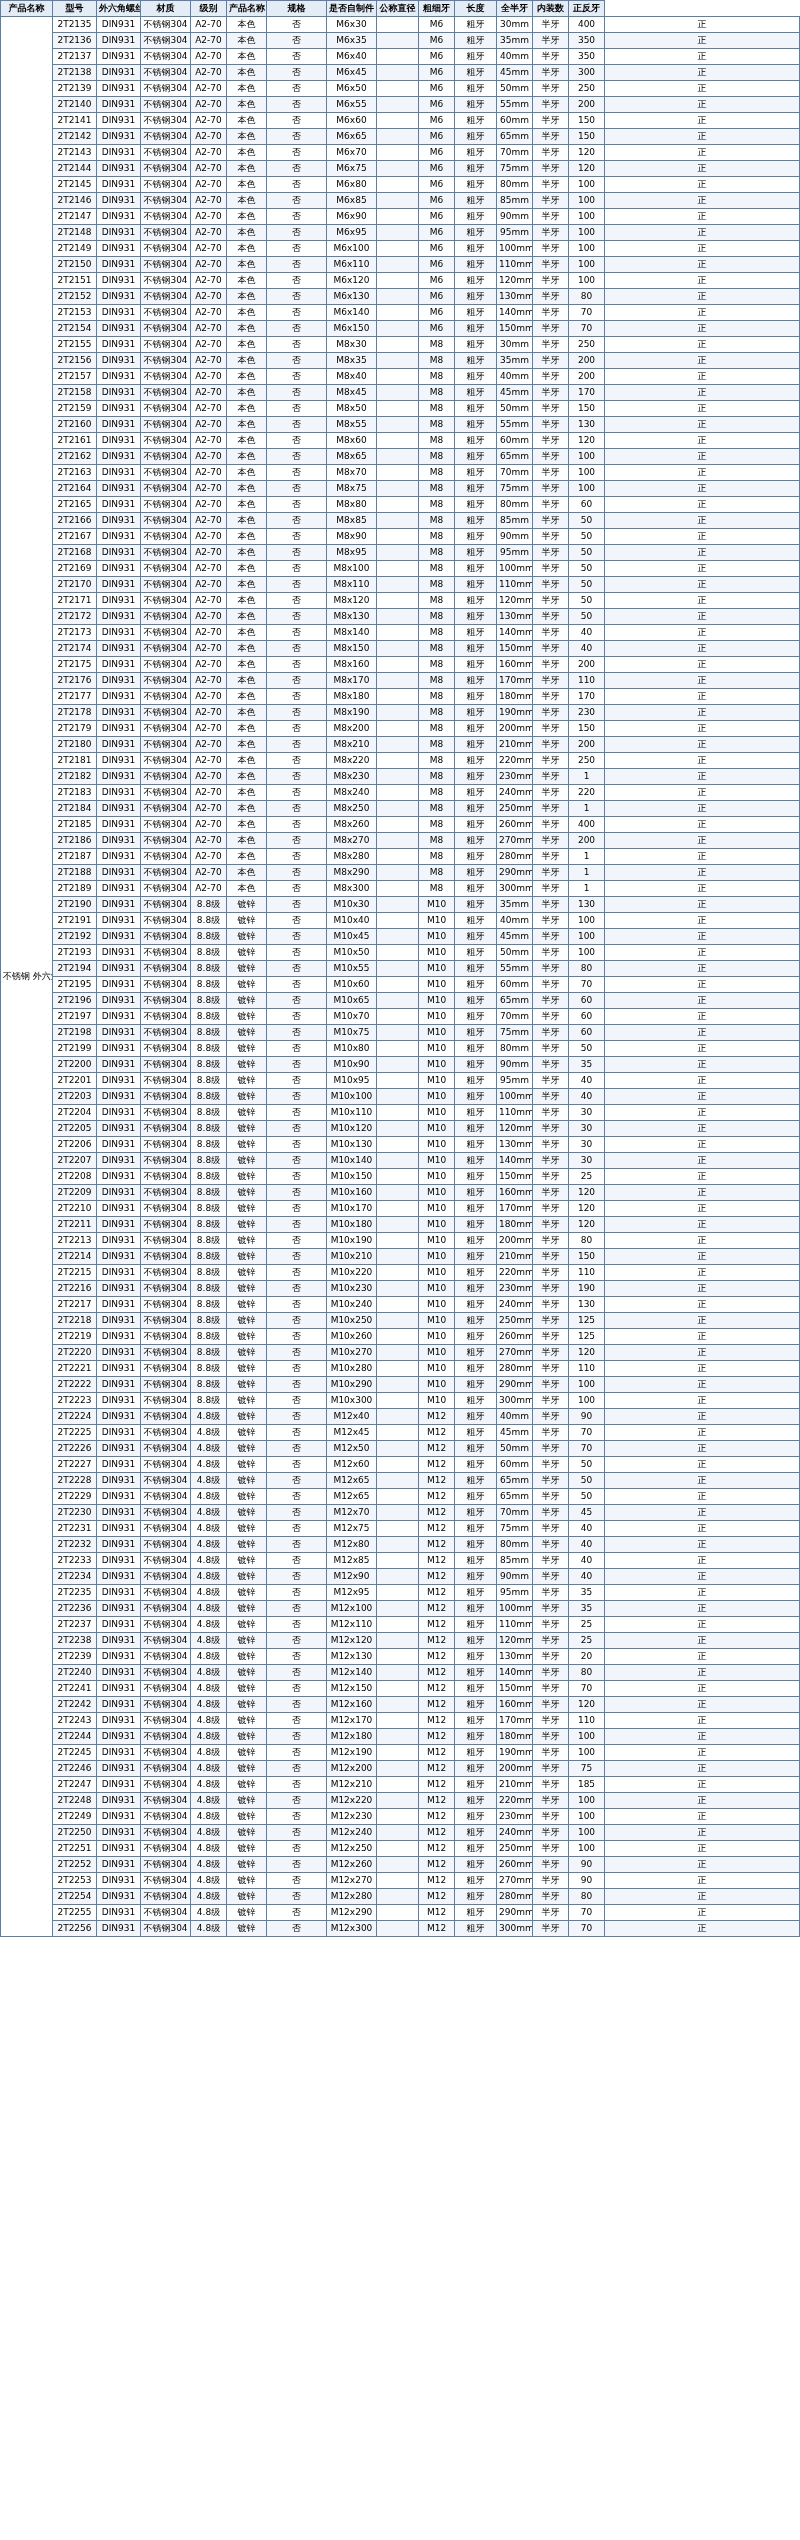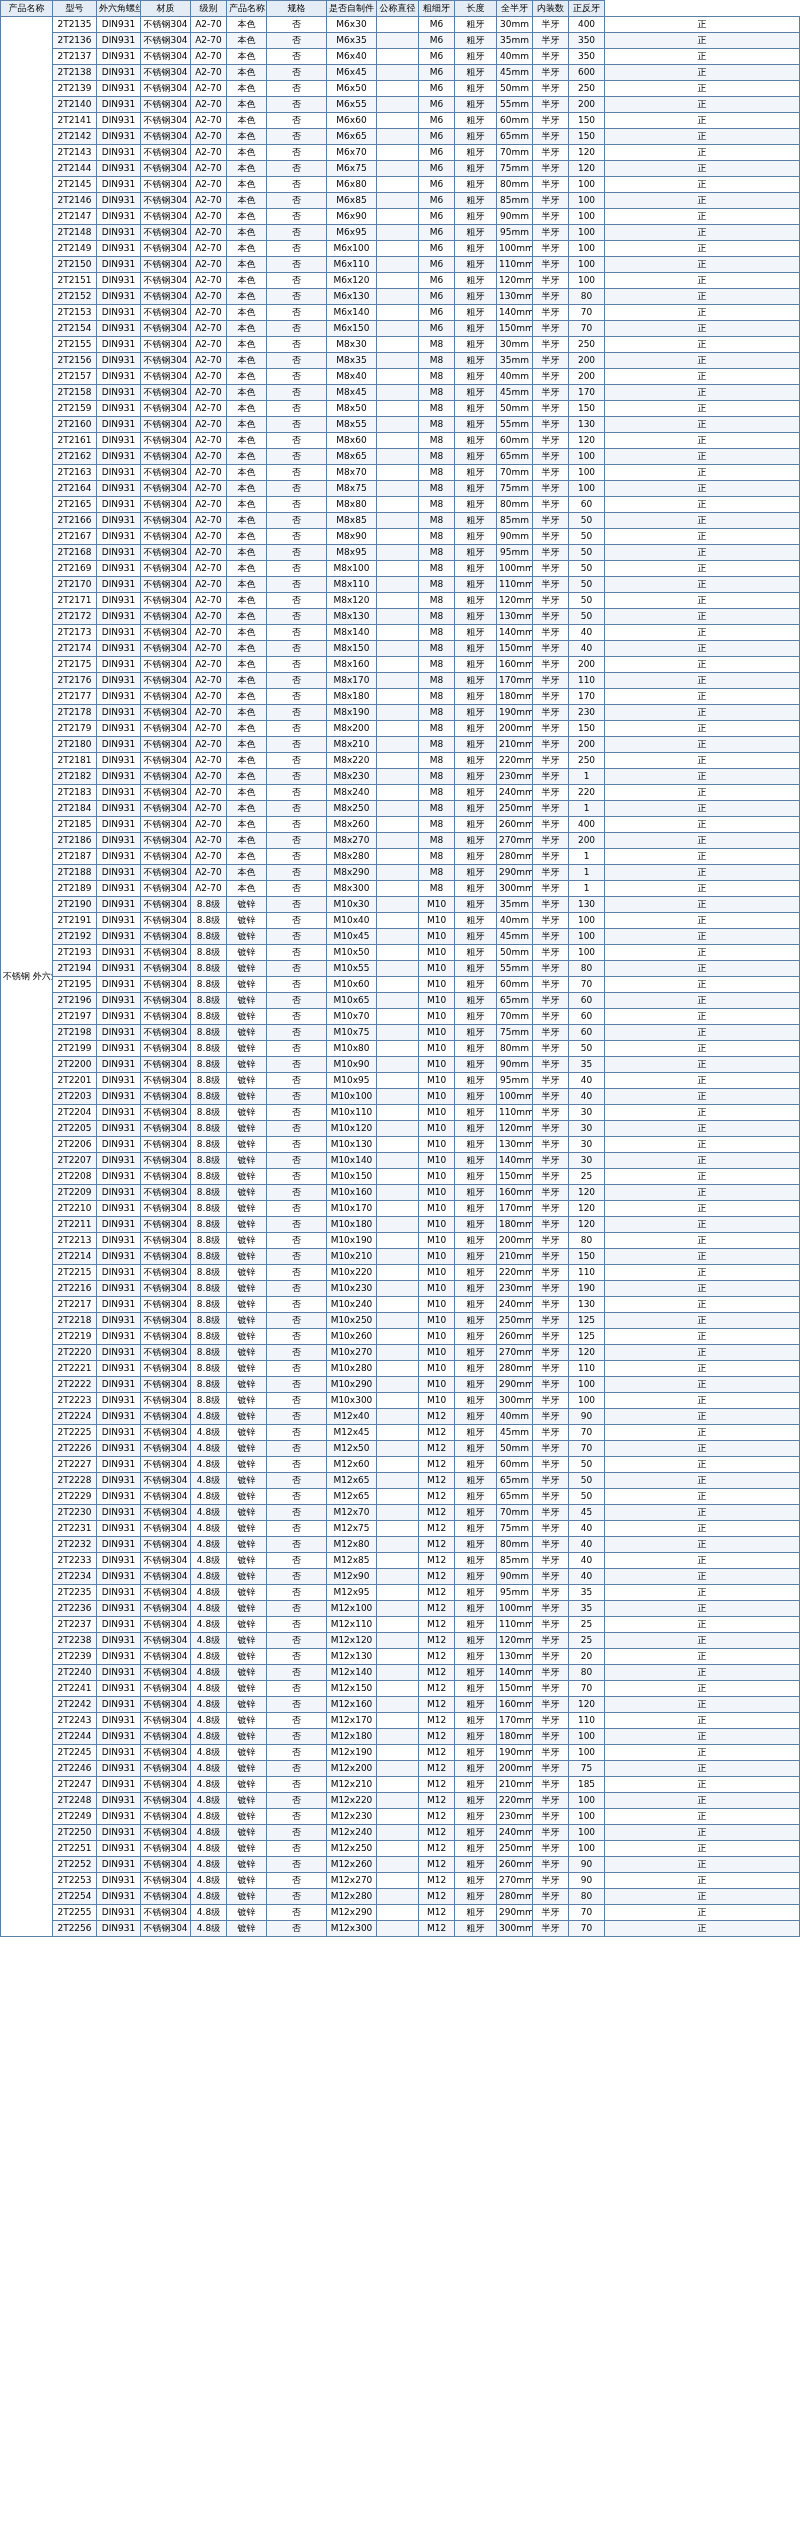--- a/index.html
+++ b/index.html
@@ -24,21 +24,21 @@
     text-align: center;
     vertical-align: middle;
     font-size: 9px;
     line-height: 11px;
     height: 13px;
     overflow: hidden;
     white-space: nowrap;
   }
   table.spec thead th {
     background: #e4ecf5;
-    font-weight: normal;
+    font-weight: bold;
   }
   td.namecell {
     background: #ffffff;
     font-size: 10px;
     line-height: 14px;
     vertical-align: middle;
   }
   td.model { background: #ffffff; }
   tr.r-even td { background: #ffffff; }
   tr.r-odd td { background: #f2f6fb; }
@@ -151,21 +151,21 @@
         <td>不锈钢304</td>
         <td>A2-70</td>
         <td>本色</td>
         <td>否</td>
         <td>M6x45</td>
         <td></td>
         <td>M6</td>
         <td>粗牙</td>
         <td>45mm</td>
         <td>半牙</td>
-        <td>600</td>
+        <td>300</td>
         <td>正</td>
       </tr>
       <tr class="r-even">
         <td class="model">2T2139</td>
         <td>DIN931</td>
         <td>不锈钢304</td>
         <td>A2-70</td>
         <td>本色</td>
         <td>否</td>
         <td>M6x50</td>

